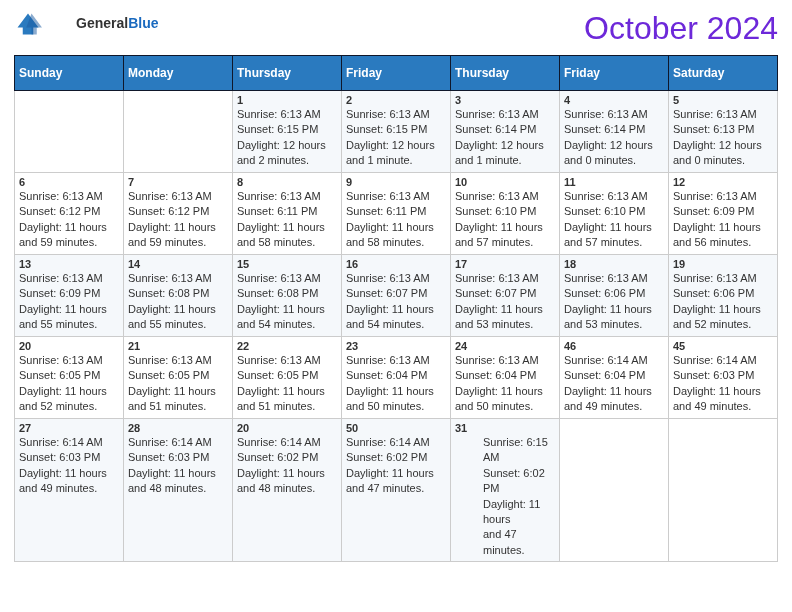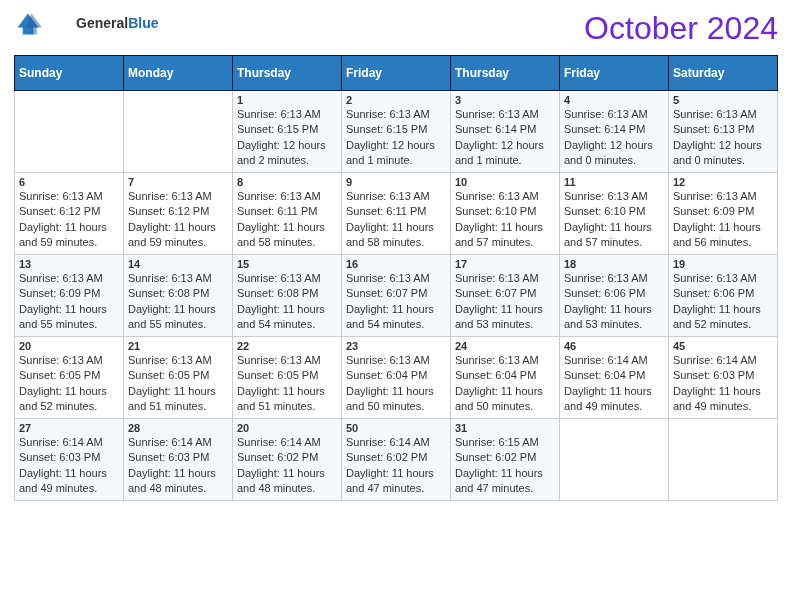--- a/index.html
+++ b/index.html
@@ -340,21 +340,21 @@
           </td>
           <td>
             <span class="day-num">50</span>
             <div class="day-info" style="white-space: pre-line;">Sunrise: 6:14 AM
 Sunset: 6:02 PM
 Daylight: 11 hours
 and 47 minutes.</div>
           </td>
           <td>
             <span class="day-num">31</span>
-            <div class="day-info" style="white-space: pre-line;">Sunrise: 6:15 AM
+            <div class="day-info" style="white-space: pre-line; margin-left: 28px;">Sunrise: 6:15 AM
 Sunset: 6:02 PM
 Daylight: 11 hours
 and 47 minutes.</div>
           </td>
           <td class="empty"></td>
           <td class="empty"></td>
         </tr>
       </tbody>
   </table>
 </div>

